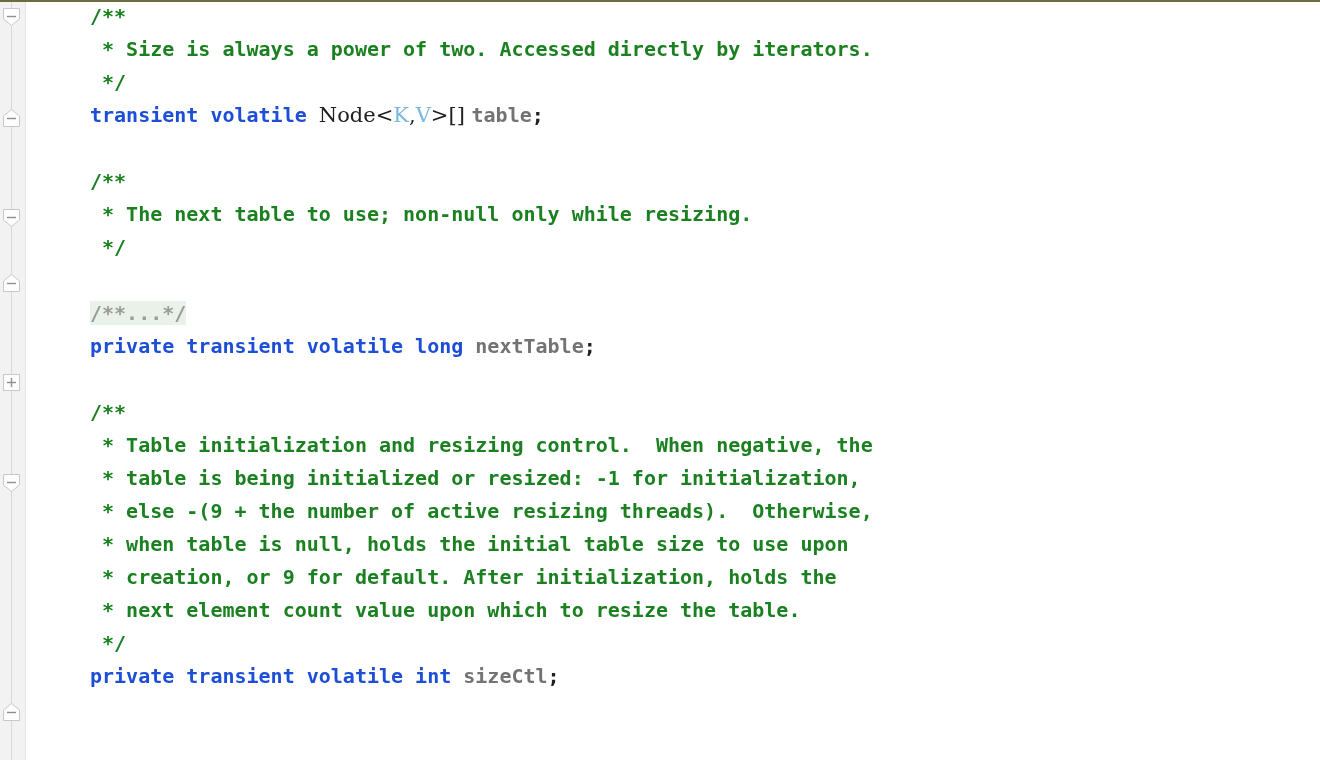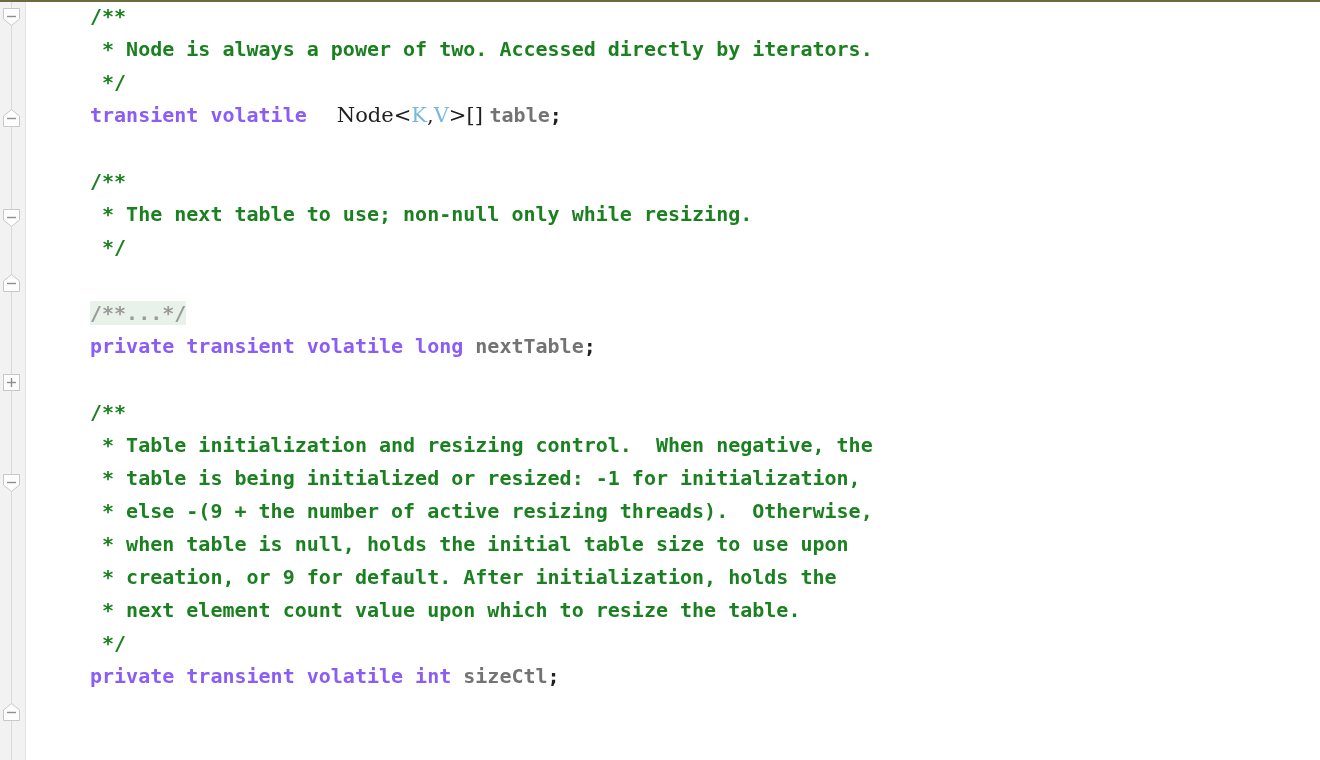--- a/index.html
+++ b/index.html
@@ -39,22 +39,22 @@
   }
   .ln{
     height:33px;line-height:33px;white-space:pre;
     font-size:20px;font-weight:bold;letter-spacing:0px;
     padding-left:64px;
   }
   .ln.blank{}
 
   
   .cmt   {color:#1a8020;}
-  .kw    {color:#8b5cf6;}
-  .type  {color:#202020;font-family:"DejaVu Serif","Liberation Serif",serif;font-weight:normal;font-size:21px;margin-left:18px;}
+  .kw    {color:#1d4ed8;}
+  .type  {color:#202020;font-family:"DejaVu Serif","Liberation Serif",serif;font-weight:normal;font-size:21px;}
   .gen   {color:#79b8dd;font-family:"DejaVu Serif","Liberation Serif",serif;font-weight:normal;font-size:21px;}
   .punct {color:#202020;font-family:"DejaVu Serif","Liberation Serif",serif;font-weight:normal;font-size:21px;}
   .field {color:#737373;}
   .semi  {color:#202020;}
   .folded{
     color:#9a9a9a;background:#e9f2e9;font-weight:bold;
   }
 
   
   .right-strip{
@@ -113,21 +113,21 @@
             <path d="M10.5 1.5 L18.5 8 V18.5 H2.5 V8 Z" fill="#fdfdfd" stroke="#c8c8c8"></path>
             <line x1="6" y1="10.5" x2="15" y2="10.5" stroke="#8f8f8f" stroke-width="1.4"></line>
           </svg>
         </div>
       </div>
   </div>
 
   <div class="editor">
     <div class="code" id="code-lines">
         <div class="ln"><span class="cmt">/**</span></div>
-        <div class="ln"><span class="cmt"> * Node is always a power of two. Accessed directly by iterators.</span></div>
+        <div class="ln"><span class="cmt"> * Size is always a power of two. Accessed directly by iterators.</span></div>
         <div class="ln"><span class="cmt"> */</span></div>
         <div class="ln"><span class="kw">transient volatile </span><span class="type">Node</span><span class="punct">&lt;</span><span class="gen">K</span><span class="punct">,</span><span class="gen">V</span><span class="punct">&gt;[] </span><span class="field">table</span><span class="semi">;</span></div>
         <div class="ln blank">&nbsp;</div>
         <div class="ln"><span class="cmt">/**</span></div>
         <div class="ln"><span class="cmt"> * The next table to use; non-null only while resizing.</span></div>
         <div class="ln"><span class="cmt"> */</span></div>
         <div class="ln blank">&nbsp;</div>
         <div class="ln"><span class="folded">/**...*/</span></div>
         <div class="ln"><span class="kw">private transient volatile long </span><span class="field">nextTable</span><span class="semi">;</span></div>
         <div class="ln blank">&nbsp;</div>

